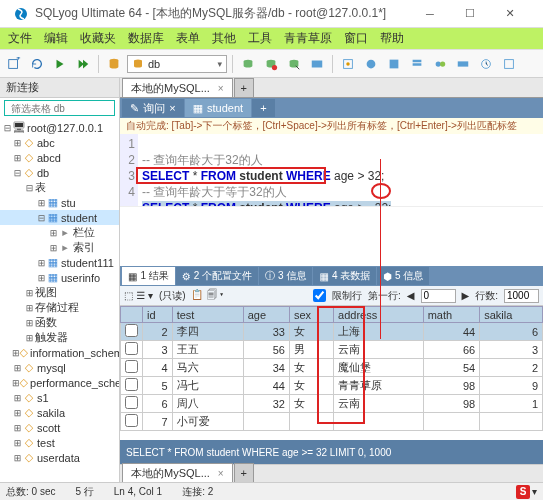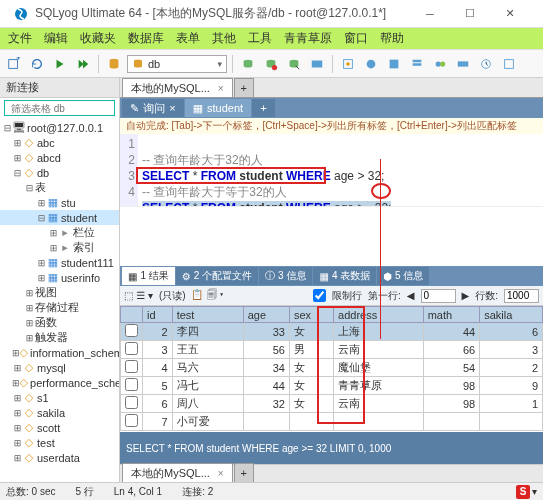--- a/index.html
+++ b/index.html
@@ -48,21 +48,21 @@
 .tbar2 { height:20px; background:#eef3f8; display:flex; align-items:center; padding:0 4px; font-size:10px; gap:6px; border-bottom:1px solid #ccc; }
 .tbar2 .spacer { flex:1; }
 .tbar2 input[type=text] { width:35px; height:14px; border:1px solid #aaa; font-size:10px; padding:0 2px; }
 .grid { flex:1; overflow:auto; background:#fff; font-size:11px; position:relative; }
 .grid table { border-collapse:collapse; width:100%; }
 .grid th { background:#bcd4e6; border:1px solid #99b; padding:1px 4px; text-align:left; font-weight:normal; height:16px; }
 .grid td { border:1px solid #ccc; padding:1px 4px; height:16px; }
 .grid td.num { text-align:right; }
 .grid td.chk { width:14px; text-align:center; }
 .grid tr.sel td { background:#bcd4e6; }
-.qstatus { height:24px; background:#5a7fa5; color:#fff; font-size:10px; padding:16px 6px; display:flex; align-items:center; }
+.qstatus { height:24px; background:#5a7fa5; color:#fff; font-size:10px; padding:8px 6px; display:flex; align-items:center; }
 .statusbar { height:18px; background:#f0f0f0; border-top:1px solid #ccc; display:flex; align-items:center; font-size:10px; padding:0 6px; gap:20px; }
 .statusbar .sp { flex:1; }
 .brand { display:flex; align-items:center; gap:2px; }
 .brand .s { width:14px; height:14px; background:#d22; color:#fff; display:flex; align-items:center; justify-content:center; font-weight:bold; border-radius:2px; }
 .tabline-bottom { height:18px; background:#e8e8e8; border-top:1px solid #ccc; display:flex; align-items:end; padding-left:2px; }
 </style>
 </head>
 <body>
 
 <div class="titlebar">

